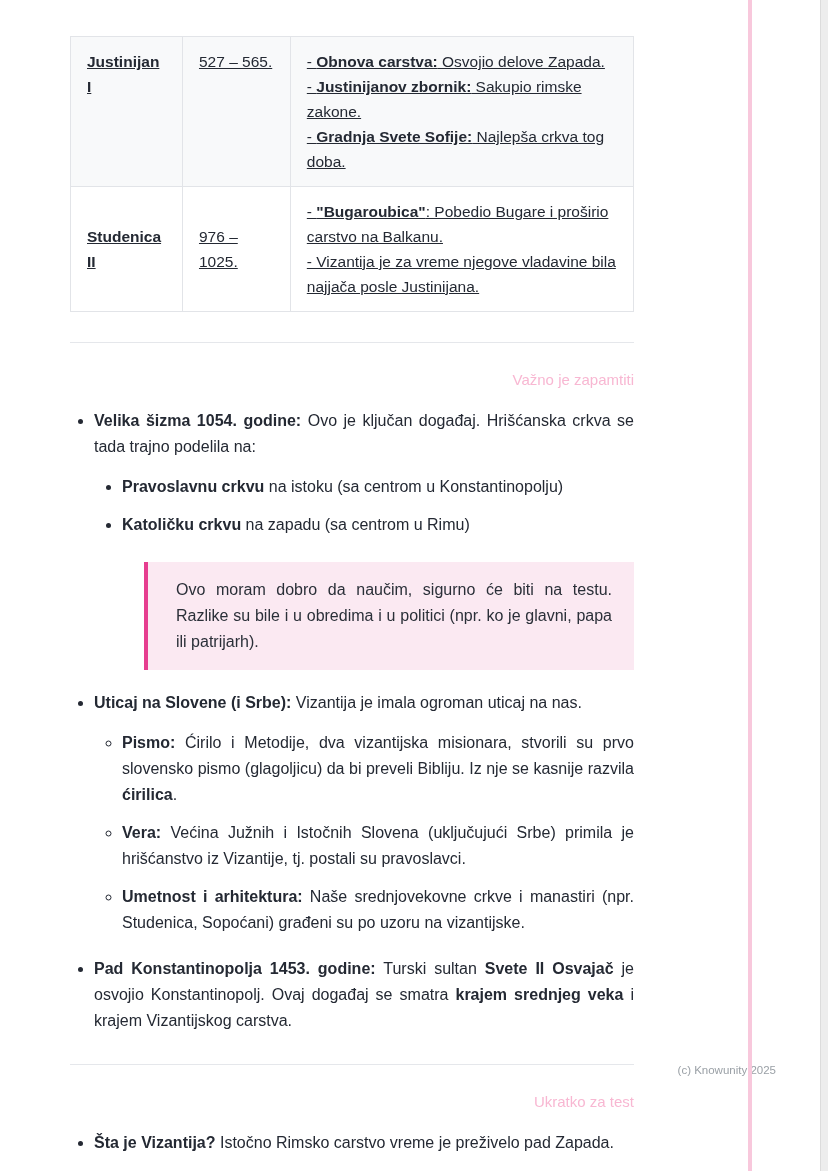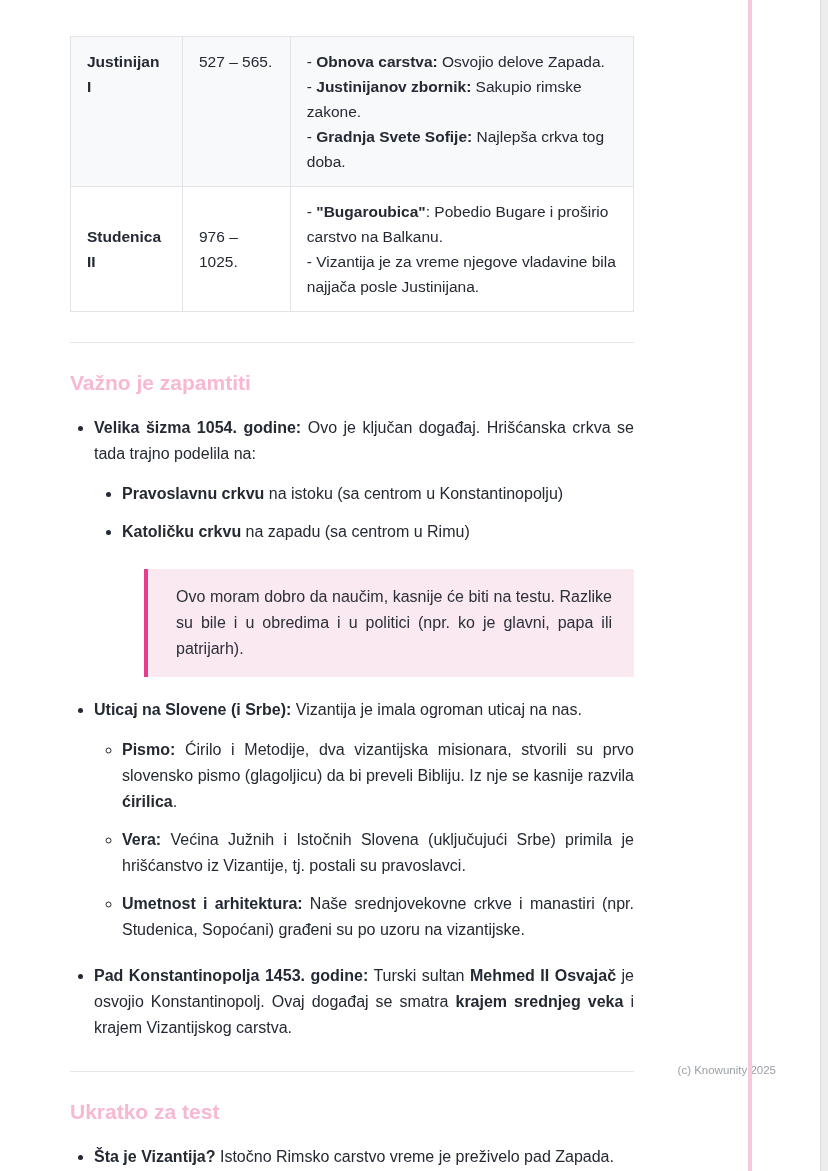--- a/index.html
+++ b/index.html
@@ -20,39 +20,41 @@
   
   table.rulers {
     width: 100%;
     border-collapse: collapse;
     font-size: 15.5px;
     line-height: 25px;
   }
   table.rulers td {
     border: 1px solid #e2e4e8;
     padding: 12px 16px;
+    text-decoration: underline;
   }
   tr.row-top td { vertical-align: top; background: #f8f9fa; }
   tr.row-mid td { vertical-align: middle; background: #ffffff; }
   td.c-name { width: 112px; font-weight: 700; }
   td.c-years { width: 108px; }
   td.c-notes { width: 344px; }
   td.c-notes p { margin: 0; }
 
   
   hr.divider {
     border: none;
     border-top: 1px solid #e5e7eb;
     margin: 30px 0 0 0;
   }
   h2.pink-heading {
     margin: 28px 0 20px 0;
-    font-size: 21px;
-    font-weight: 700;
+    font-size: 15px;
+    font-weight: 400;
     color: #f8b7d2;
+    text-align: right;
   }
 
   
   ul.lvl1 {
     list-style: disc;
     padding-left: 24px;
     margin-top: 8px;
   }
   ul.lvl1 > li { margin-bottom: 20px; }
   ul.lvl2-disc {
@@ -150,41 +152,41 @@
       <p><strong>Velika šizma 1054. godine:</strong><span> Ovo je ključan događaj. Hrišćanska crkva se tada trajno podelila na:</span></p>
       <ul class="lvl2-disc">
         <li>
           <p class="no-justify"><strong>Pravoslavnu crkvu</strong><span> na istoku (sa centrom u Konstantinopolju)</span></p>
         </li>
         <li>
           <p class="no-justify"><strong>Katoličku crkvu</strong><span> na zapadu (sa centrom u Rimu)</span></p>
         </li>
       </ul>
       <div class="callout">
-        <p>Ovo moram dobro da naučim, kasnije će biti na testu. Razlike su bile i u obredima i u politici (npr. ko je glavni, papa ili patrijarh).</p>
+        <p>Ovo moram dobro da naučim, sigurno će biti na testu. Razlike su bile i u obredima i u politici (npr. ko je glavni, papa ili patrijarh).</p>
       </div>
     </li>
 
     <li>
       <p><strong>Uticaj na Slovene (i Srbe):</strong><span> Vizantija je imala ogroman uticaj na nas.</span></p>
       <ul class="lvl2-circle">
         <li>
           <p><strong>Pismo:</strong><span> Ćirilo i Metodije, dva vizantijska misionara, stvorili su prvo slovensko pismo (glagoljicu) da bi preveli Bibliju. Iz nje se kasnije razvila </span><strong>ćirilica</strong><span>.</span></p>
         </li>
         <li>
           <p><strong>Vera:</strong><span> Većina Južnih i Istočnih Slovena (uključujući Srbe) primila je hrišćanstvo iz Vizantije, tj. postali su pravoslavci.</span></p>
         </li>
         <li>
           <p><strong>Umetnost i arhitektura:</strong><span> Naše srednjovekovne crkve i manastiri (npr. Studenica, Sopoćani) građeni su po uzoru na vizantijske.</span></p>
         </li>
       </ul>
     </li>
 
     <li>
-      <p><strong>Pad Konstantinopolja 1453. godine:</strong><span> Turski sultan </span><strong>Mehmed II Osvajač</strong><span> je osvojio Konstantinopolj. Ovaj događaj se smatra </span><strong>krajem srednjeg veka</strong><span> i krajem Vizantijskog carstva.</span></p>
+      <p><strong>Pad Konstantinopolja 1453. godine:</strong><span> Turski sultan </span><strong>Svete II Osvajač</strong><span> je osvojio Konstantinopolj. Ovaj događaj se smatra </span><strong>krajem srednjeg veka</strong><span> i krajem Vizantijskog carstva.</span></p>
     </li>
   </ul>
 
   <hr class="divider">
 
   <h2 class="pink-heading">Ukratko za test</h2>
 
   <ul class="lvl1">
     <li>
       <p><strong>Šta je Vizantija?</strong><span> Istočno Rimsko carstvo vreme je preživelo pad Zapada.</span></p>

